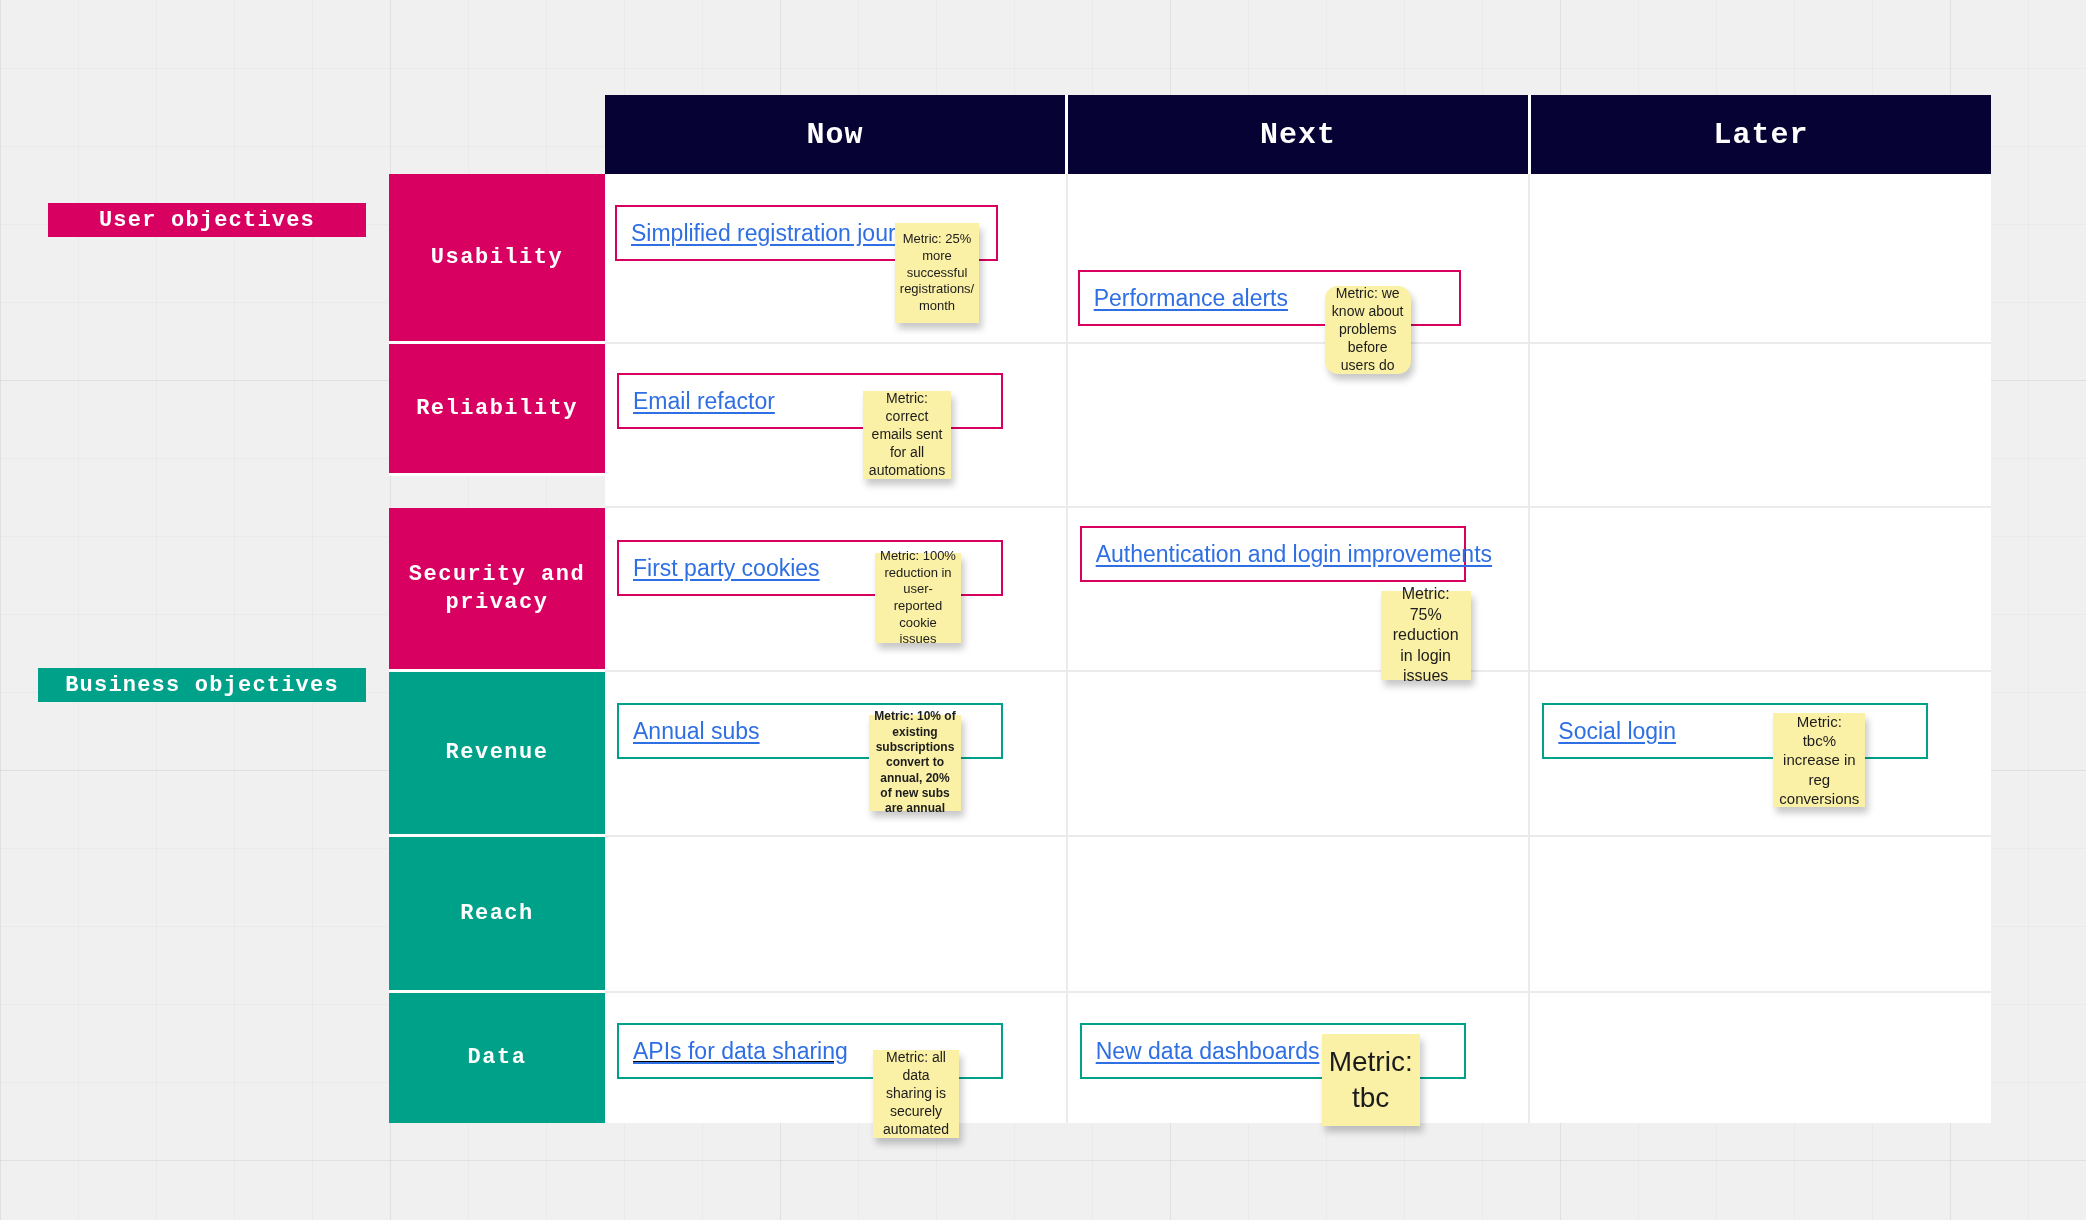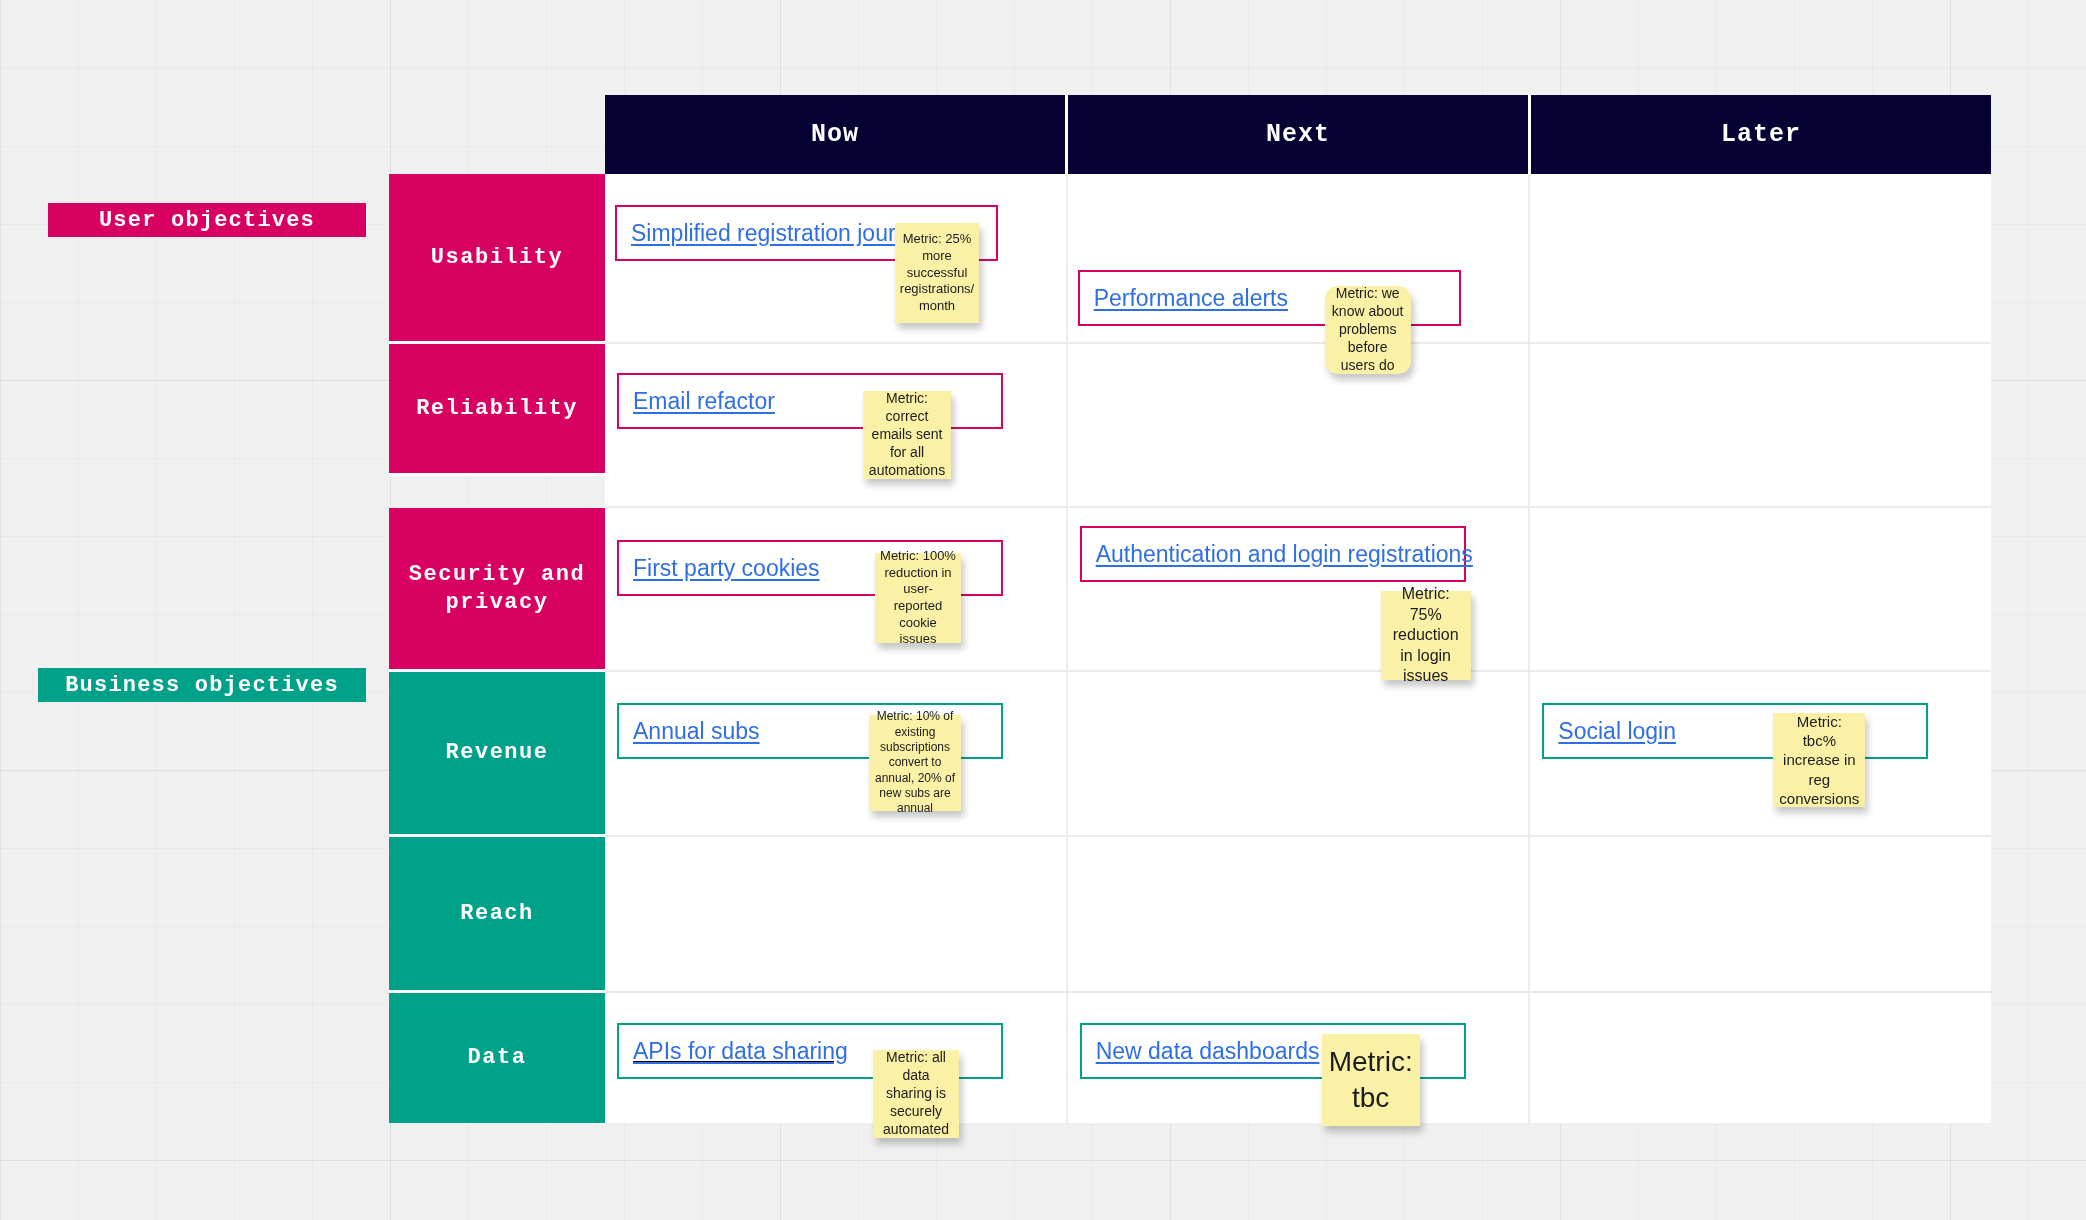--- a/index.html
+++ b/index.html
@@ -83,21 +83,21 @@
   }
   .col-header {
     flex: 1 1 0;
     background: #060233;
     color: #ffffff;
     display: flex;
     align-items: center;
     justify-content: center;
     font-family: "Liberation Mono", "DejaVu Sans Mono", monospace;
     font-weight: bold;
-    font-size: 25px;
+    font-size: 30px;
     letter-spacing: 1px;
     border-right: 3px solid #ffffff;
   }
   .col-header:last-child { border-right: none; }
 
   
   #matrix-body {
     position: absolute;
     left: 0;
     top: 79px;
@@ -263,40 +263,40 @@
           <div class="cell">
             <div class="card pink" style="left:12px; top:32px; width:386px;">
               <span class="card-link"> First party cookies</span>
             </div>
             <div class="sticky" style="left:270px; top:18px; width:86px; height:90px; font-size:13px;">
               <span>Metric: 100% reduction in user-reported cookie issues</span>
             </div>
           </div>
           <div class="cell">
             <div class="card pink" style="left:12px; top:18px; width:386px;">
-              <span class="card-link">Authentication and login registrations</span>
+              <span class="card-link">Authentication and login improvements</span>
             </div>
             <div class="sticky" style="left:313px; top:56px; width:90px; height:89px; font-size:16px;">
               <span>Metric: 75% reduction in login issues</span>
             </div>
           </div>
           <div class="cell"></div>
         </div>
       </div>
 
       <div class="matrix-row" style="top:498px; height:165px;">
         <div class="row-label teal" style="height:165px;">
           <span>Revenue</span>
         </div>
         <div class="cells" style="height:165px;">
           <div class="cell">
             <div class="card teal" style="left:12px; top:31px; width:386px;">
               <span class="card-link">Annual subs</span>
             </div>
-            <div class="sticky" style="left:264px; top:16px; width:92px; height:96px; font-size:12px;">
+            <div class="sticky" style="left:264px; top:16px; width:92px; height:96px; font-size:12px;font-weight:bold;">
               <span>Metric: 10% of existing subscriptions convert to annual, 20% of new subs are annual</span>
             </div>
           </div>
           <div class="cell"></div>
           <div class="cell">
             <div class="card teal" style="left:12px; top:31px; width:386px;">
               <span class="card-link">Social login</span>
             </div>
             <div class="sticky" style="left:243px; top:14px; width:92px; height:94px; font-size:15px;">
               <span>Metric: tbc% increase in reg conversions</span>

